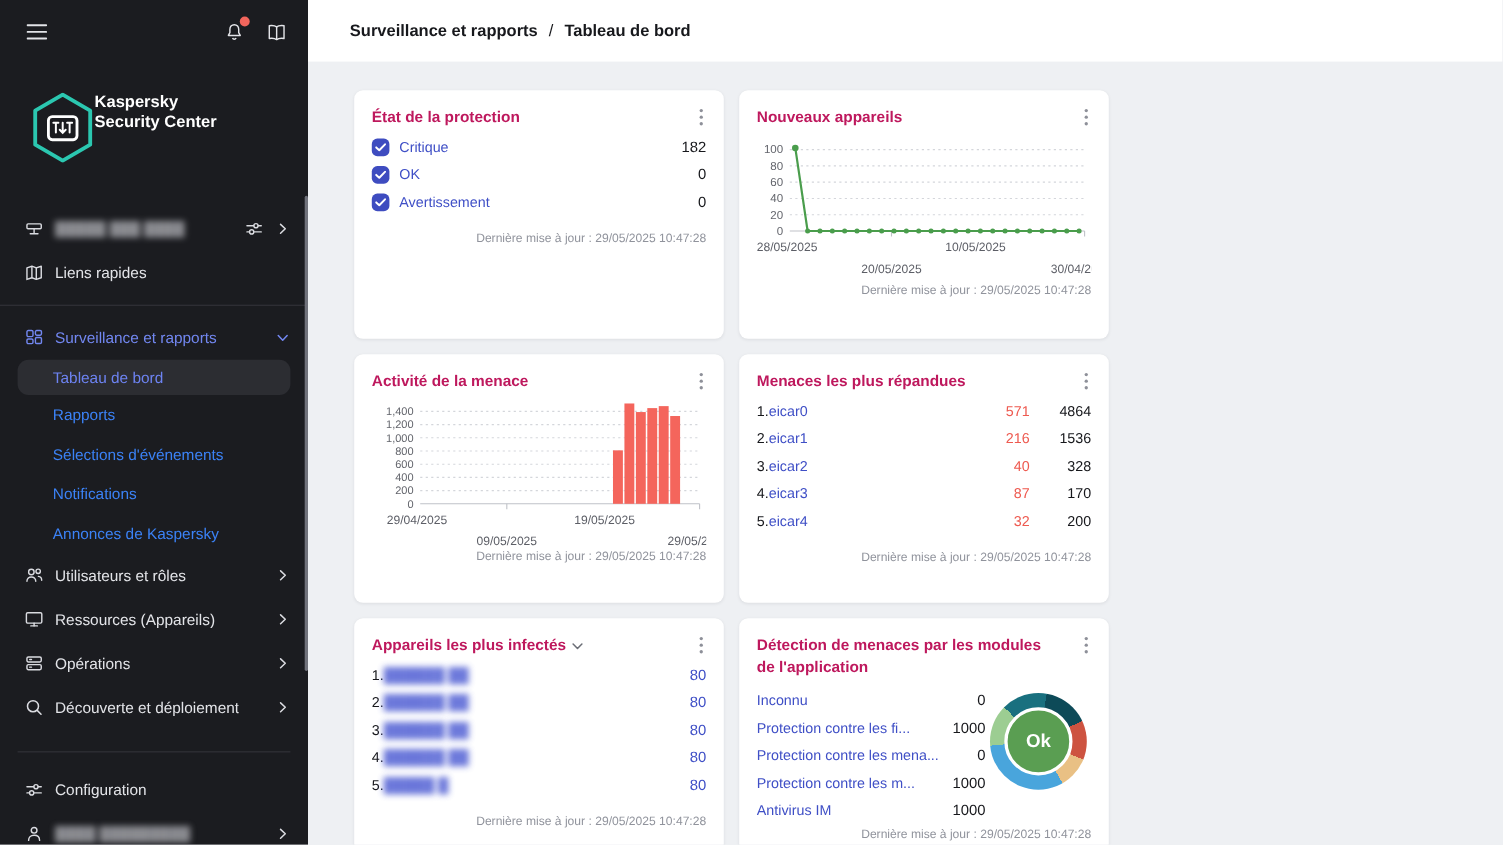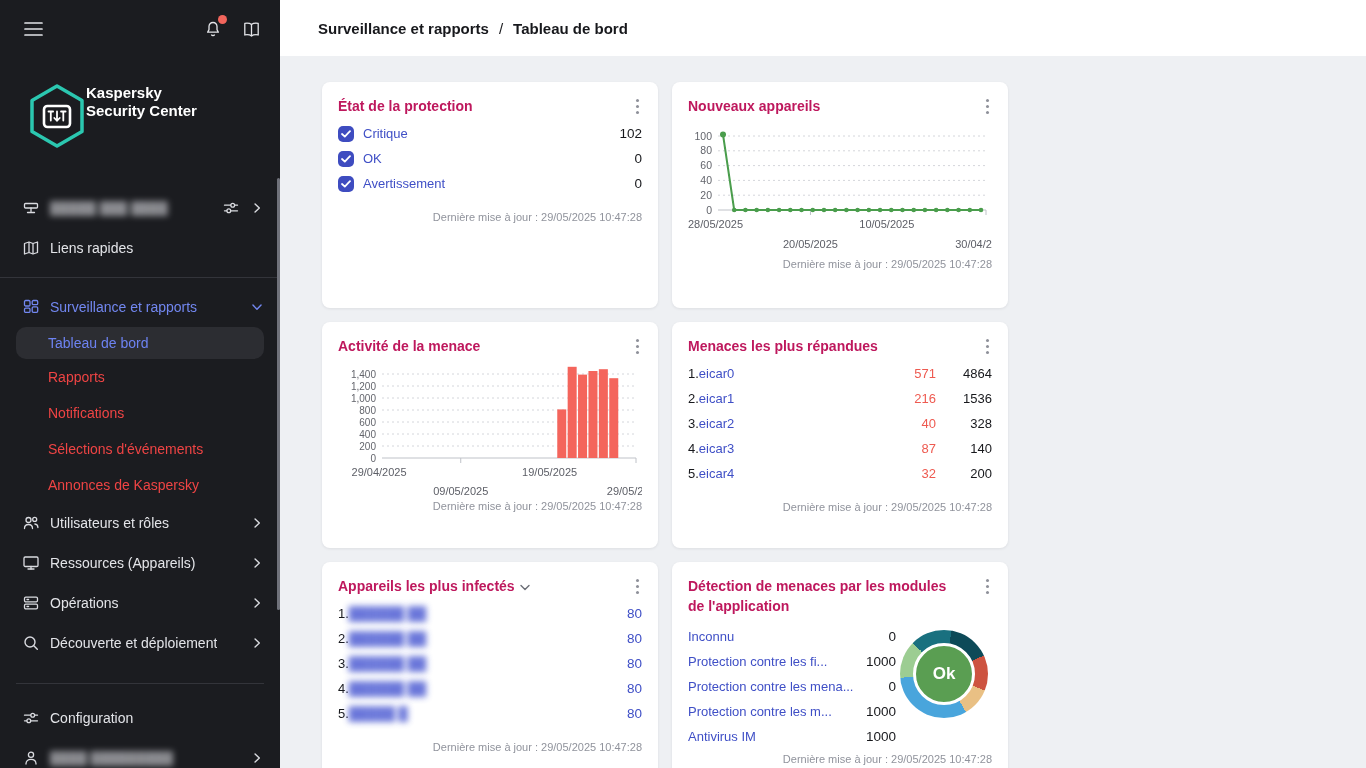--- a/index.html
+++ b/index.html
@@ -12,21 +12,21 @@
   .sb-top-right { display:flex; align-items:center; gap:16px; }
   .icon-btn { position:relative; width:22px; height:22px; display:flex; align-items:center; justify-content:center; cursor:pointer; }
   .dot { position:absolute; top:-3px; right:-3px; width:9px; height:9px; border-radius:50%; background:#f2655c; }
   .brand { display:flex; align-items:flex-start; padding:44px 0 0 28px; }
   .brand-text { font-size:15px; font-weight:bold; line-height:18px; color:#fff; }
   .nav { margin-top:40px; }
   .nav-item { display:flex; align-items:center; height:40px; padding:0 16px 0 22px; font-size:14px; color:#e3e4e8; cursor:pointer; }
   .nav-item .lbl { margin-left:10px; white-space:nowrap; overflow:hidden; }
   .nav-item .trail { margin-left:auto; display:flex; align-items:center; gap:10px; }
   .nav-item.blue { color:#7287f0; }
-  .sub-item { display:flex; align-items:center; height:36px; padding:0 16px 0 48px; font-size:14px; color:#ef4444; cursor:pointer; }
+  .sub-item { display:flex; align-items:center; height:36px; padding:0 16px 0 48px; font-size:14px; color:#3b82f6; cursor:pointer; }
   .sub-item.active { background:#2c2d32; border-radius:10px; margin:0 16px; padding:0 0 0 32px; height:32px; color:#6d83f2; }
   .divider { border-top:1px solid #33343a; margin:9px 0; }
   .divider.inset { margin:20px 16px 14px 16px; }
   .masked { filter:blur(3px); opacity:.9; }
   .sb-masked { color:#97989d; font-size:13px; }
   .sb-scrollthumb { position:absolute; right:0; top:178px; width:3px; height:432px; background:#70727b; border-radius:2px; cursor:pointer; }
 
   
   .main { flex:1; display:flex; flex-direction:column; }
   .topbar { height:56px; background:#fff; display:flex; align-items:center; padding-left:38px; flex:0 0 56px; }
@@ -170,24 +170,24 @@
       </span>
     </div>
 
     <div class="sub-item active">
       <span>Tableau de bord</span>
     </div>
     <div class="sub-item">
       <span>Rapports</span>
     </div>
     <div class="sub-item">
+      <span>Sélections d'événements</span>
+    </div>
+    <div class="sub-item">
       <span>Notifications</span>
-    </div>
-    <div class="sub-item">
-      <span>Sélections d'événements</span>
     </div>
     <div class="sub-item">
       <span>Annonces de Kaspersky</span>
     </div>
 
     <div class="nav-item">
       <svg width="18" height="18" viewBox="0 0 18 18">
           <g stroke="#dadbe0" stroke-width="1.3" fill="none" stroke-linecap="round">
             <circle cx="6.5" cy="6" r="2.5"></circle>
             <path d="M2.5 14.5 c0-2.5 1.9-4 4-4 s4 1.5 4 4"></path>
@@ -304,21 +304,21 @@
             <i></i>
           </div>
         <div class="rows">
           <div class="row">
             <span class="checkbox">
                 <svg width="10" height="8" viewBox="0 0 10 8">
                   <polyline points="1,4 3.8,6.6 9,1.2" stroke="#fff" stroke-width="1.8" fill="none" stroke-linecap="round" stroke-linejoin="round"></polyline>
                 </svg>
               </span>
             <span class="link" style="margin-left:9px">Critique</span>
-            <span class="val">102</span>
+            <span class="val">182</span>
           </div>
           <div class="row">
             <span class="checkbox">
                 <svg width="10" height="8" viewBox="0 0 10 8">
                   <polyline points="1,4 3.8,6.6 9,1.2" stroke="#fff" stroke-width="1.8" fill="none" stroke-linecap="round" stroke-linejoin="round"></polyline>
                 </svg>
               </span>
             <span class="link" style="margin-left:9px">OK</span>
             <span class="val">0</span>
           </div>
@@ -453,21 +453,21 @@
           <div class="row">
             <span class="rank">3.</span>
             <span class="link">eicar2</span>
             <span class="num-red" style="margin-left:auto">40</span>
             <span class="num-blk">328</span>
           </div>
           <div class="row">
             <span class="rank">4.</span>
             <span class="link">eicar3</span>
             <span class="num-red" style="margin-left:auto">87</span>
-            <span class="num-blk">140</span>
+            <span class="num-blk">170</span>
           </div>
           <div class="row">
             <span class="rank">5.</span>
             <span class="link">eicar4</span>
             <span class="num-red" style="margin-left:auto">32</span>
             <span class="num-blk">200</span>
           </div>
         </div>
         <div class="updated">Dernière mise à jour : 29/05/2025 10:47:28</div>
       </section>

